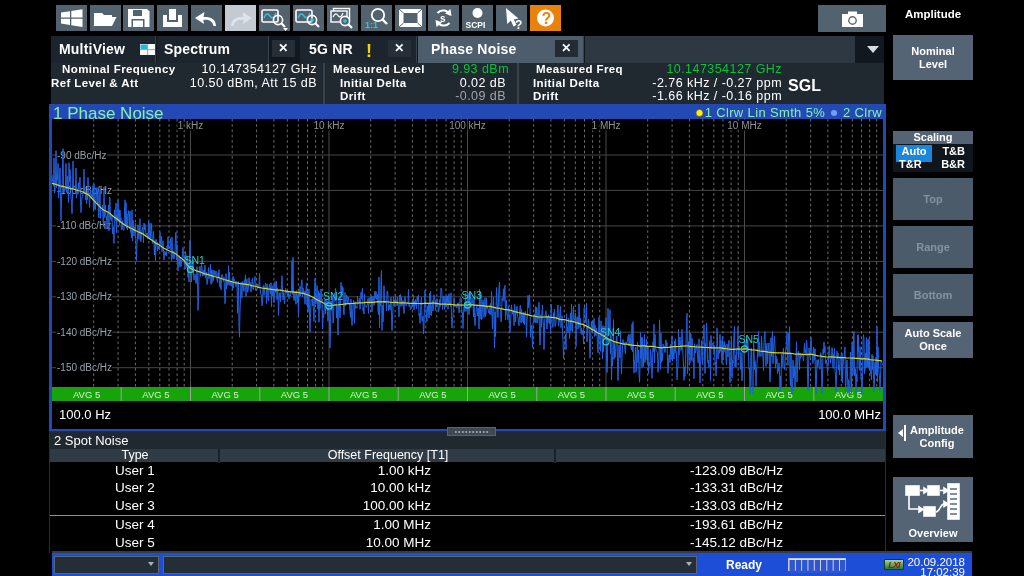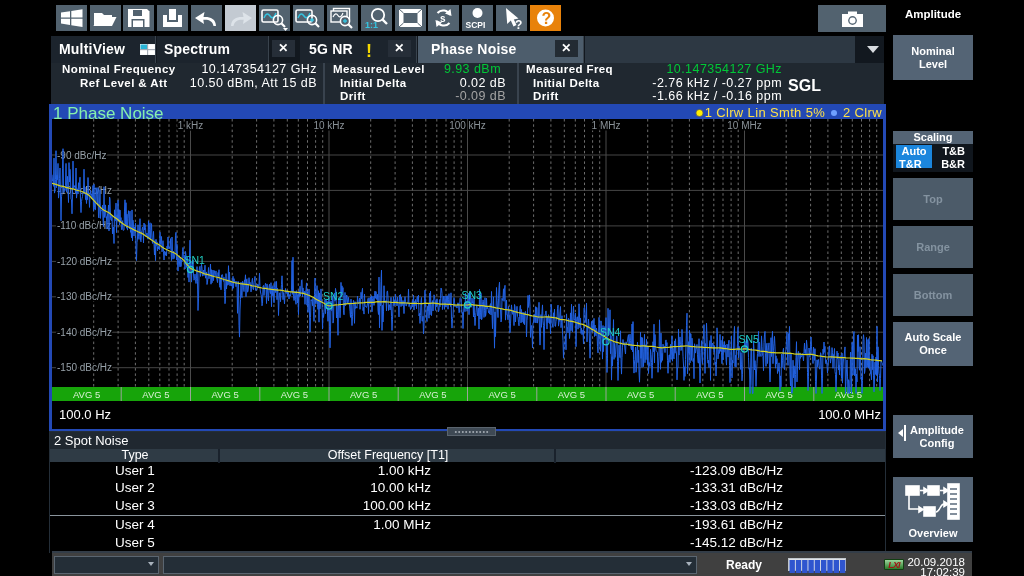--- a/index.html
+++ b/index.html
@@ -114,39 +114,39 @@
    <div class="xbox" style="left:88px">✕</div></div>
  <div class="tab" style="left:367px;width:166px;background:#4d5d6c"><span style="margin-left:13px">Phase Noise</span>
    <div class="xbox" style="left:137px;background:#232b33">✕</div></div>
  <div style="position:absolute;left:534px;top:0;width:270px;height:27px;background:#2d3843"></div>
  <div style="position:absolute;left:816px;top:10px;width:0;height:0;border-left:6px solid transparent;border-right:6px solid transparent;border-top:7px solid #d8dce0"></div>
 </div>
 
 <div style="position:absolute;left:51px;top:63px;width:833px;height:41px;background:#202830;display:flex">
  <div style="width:274px;border-right:2px solid #39434e">
   <div class="ir"><span class="il" style="padding-left:11px">Nominal Frequency</span><span class="iv" style="color:#ffffff">10.147354127&nbsp;GHz</span></div>
-  <div class="ir"><span class="il" style="padding-left:29px">Ref Level &amp; Att</span><span class="iv" style="color:#ffffff">10.50 dBm, Att 15 dB</span></div>
+  <div class="ir"><span class="il" style="padding-left:0">Ref Level &amp; Att</span><span class="iv" style="color:#ffffff">10.50 dBm, Att 15 dB</span></div>
  </div>
  <div style="width:194px;border-right:2px solid #39434e">
-  <div class="ir"><span class="il" style="padding-left:8px">Measured Level</span><span class="iv" style="color:#00c837"><span style="margin-right:10px">9.93 dBm</span></span></div>
+  <div class="ir"><span class="il" style="padding-left:8px">Measured Level</span><span class="iv" style="color:#00c837"><span style="margin-right:2px">9.93 dBm</span></span></div>
   <div class="ir"><span class="il" style="padding-left:15px">Initial Delta</span><span class="iv" style="color:#ffffff"><span style="margin-right:5px">0.02 dB</span></span></div>
   <div class="ir"><span class="il" style="padding-left:15px">Drift</span><span class="iv" style="color:#a3a3a3"><span style="margin-right:5px">-0.09 dB</span></span></div>
  </div>
  <div style="flex:1;position:relative">
-  <div class="ir"><span class="il" style="padding-left:7px">Measured Freq</span><span class="iv" style="color:#00c837"><span style="margin-right:96px">10.147354127&nbsp;GHz</span></span></div>
+  <div class="ir"><span class="il" style="padding-left:17px">Measured Freq</span><span class="iv" style="color:#00c837"><span style="margin-right:96px">10.147354127&nbsp;GHz</span></span></div>
   <div class="ir"><span class="il" style="padding-left:14px">Initial Delta</span><span class="iv" style="color:#ffffff"><span style="margin-right:96px">-2.76 kHz / -0.27 ppm</span></span></div>
   <div class="ir"><span class="il" style="padding-left:14px">Drift</span><span class="iv" style="color:#ffffff"><span style="margin-right:96px">-1.66 kHz / -0.16 ppm</span></span></div>
   <span style="position:absolute;right:63px;top:14px;font-weight:bold;color:#fff">SGL</span>
  </div>
 </div>
 
 <div style="position:absolute;left:49px;top:104px;width:837px;height:327px;background:#2349b5">
  <div style="position:absolute;left:0;top:0;width:837px;height:14.5px;background:#2349b5;color:#e8ecff;font-size:12px">
    <span style="position:absolute;left:4px;top:0px;color:#86efac;font-size:17px">1 Phase Noise</span>
-   <span style="position:absolute;right:4px;top:0.5px;font-size:13px;letter-spacing:0.35px;color:#fde047;white-space:nowrap"><svg width="11" height="10" style="vertical-align:-1px">
+   <span style="position:absolute;right:4px;top:0.5px;font-size:13px;letter-spacing:0.35px;color:#86efac;white-space:nowrap"><svg width="11" height="10" style="vertical-align:-1px">
           <circle cx="5.5" cy="5" r="3.6" fill="#ffee00" stroke="#555" stroke-width="0.8"></circle>
         </svg>1 Clrw Lin Smth 5% <svg width="10" height="10" style="vertical-align:-1px">
           <circle cx="5" cy="5" r="3" fill="#6fa0ff"></circle>
         </svg> 2 Clrw</span>
  </div>
  <svg width="837" height="283" viewBox="0 0 837 283" style="position:absolute;left:0;top:14.5px">
    <rect x="3" y="0" width="831" height="282.5" fill="#000"></rect>
    <line x1="3" x2="834" y1="36.0" y2="36.0" stroke="#464646" stroke-width="1"></line>
       <line x1="3" x2="834" y1="71.4" y2="71.4" stroke="#464646" stroke-width="1"></line>
       <line x1="3" x2="834" y1="106.9" y2="106.9" stroke="#464646" stroke-width="1"></line>
@@ -247,25 +247,26 @@
       <span class="c3">-133.03 dBc/Hz</span>
     </div>
  <div style="height:1px;background:#8a949c;margin-top:1px"></div>
  <div class="tr">
       <span class="c1">User 4</span>
       <span class="c2">1.00 MHz</span>
       <span class="c3">-193.61 dBc/Hz</span>
     </div>
  <div class="tr">
       <span class="c1">User 5</span>
+      <span class="c2">10.00 MHz</span>
       <span class="c3">-145.12 dBc/Hz</span>
     </div>
 </div>
 
-<div style="position:absolute;left:52px;top:551px;width:920px;height:25px;background:#404040;border-top:2px solid #333d48">
+<div style="position:absolute;left:52px;top:551px;width:920px;height:25px;background:#1d4ed8;border-top:2px solid #333d48">
  <div style="position:absolute;left:2px;top:3px;width:105px;height:18px;background:#242e37;border:1px solid #5a6570">
    <span style="position:absolute;right:4px;top:5px;width:0;height:0;border-left:3.5px solid transparent;border-right:3.5px solid transparent;border-top:4.5px solid #a8b2bc"></span>
     </div>
  <div style="position:absolute;left:111px;top:3px;width:534px;height:18px;background:#242e37;border:1px solid #5a6570">
    <span style="position:absolute;right:4px;top:5px;width:0;height:0;border-left:3.5px solid transparent;border-right:3.5px solid transparent;border-top:4.5px solid #a8b2bc"></span>
     </div>
  <span style="position:absolute;left:674px;top:5px;color:#fff;font-weight:bold;font-size:12px">Ready</span>
  <div style="position:absolute;left:736px;top:5px;width:58px;height:13px;border:1px solid #c0c6cc;background:#dfe3e7">
    <svg width="58" height="13">
         <rect x="0.5" y="0" width="5.4" height="13" fill="#2f55cf"></rect>
@@ -284,30 +285,30 @@
  <div style="position:absolute;left:803px;top:4px;width:110px;text-align:right;color:#fff;font-weight:normal;font-size:11.5px;line-height:10px">20.09.2018<br><span style="font-size:11.5px">17:02:39</span></div>
 </div>
 
 <div style="position:absolute;left:886px;top:0;width:138px;height:551px;background:#000">
  <div style="position:absolute;left:7px;top:8px;width:80px;text-align:center;color:#fff;font-weight:bold;font-size:11.5px">Amplitude</div>
 </div>
 <div style="position:absolute;left:893px;top:35px;width:80px;height:45px;background:#546475;color:#ffffff;font-weight:bold;font-size:11px;text-align:center;display:flex;align-items:center;justify-content:center;line-height:13px">Nominal<br>Level</div>
 <div style="position:absolute;left:893px;top:131px;width:80px;height:41px">
  <div style="height:13px;background:#546475;color:#fff;font-weight:bold;font-size:11px;text-align:center;line-height:13px">Scaling</div>
  <div style="height:28px;background:#10161d;position:relative;color:#fff;font-weight:bold;font-size:11px">
-  <span style="position:absolute;left:3px;top:1px;width:36px;height:23px;background:#1b86dd;text-align:center;line-height:12px">Auto</span>
+  <span style="position:absolute;left:3px;top:1px;width:36px;height:17px;background:#1b86dd;text-align:center;line-height:12px">Auto</span>
   <span style="position:absolute;right:8px;top:1px">T&amp;B</span>
   <span style="position:absolute;left:6px;top:14px">T&amp;R</span>
   <span style="position:absolute;right:8px;top:14px">B&amp;R</span>
  </div>
 </div>
 <div style="position:absolute;left:893px;top:178px;width:80px;height:42px;background:#4c5b69;color:#8493a0;font-weight:bold;font-size:11px;text-align:center;display:flex;align-items:center;justify-content:center;line-height:13px">Top</div>
 <div style="position:absolute;left:893px;top:226px;width:80px;height:42px;background:#4c5b69;color:#8493a0;font-weight:bold;font-size:11px;text-align:center;display:flex;align-items:center;justify-content:center;line-height:13px">Range</div>
 <div style="position:absolute;left:893px;top:274px;width:80px;height:42px;background:#4c5b69;color:#8493a0;font-weight:bold;font-size:11px;text-align:center;display:flex;align-items:center;justify-content:center;line-height:13px">Bottom</div>
-<div style="position:absolute;left:893px;top:322px;width:80px;height:44px;background:#546475;color:#ffffff;font-weight:bold;font-size:11px;text-align:center;display:flex;align-items:center;justify-content:center;line-height:13px">Auto Scale<br>Once</div>
+<div style="position:absolute;left:893px;top:322px;width:80px;height:36px;background:#546475;color:#ffffff;font-weight:bold;font-size:11px;text-align:center;display:flex;align-items:center;justify-content:center;line-height:13px">Auto Scale<br>Once</div>
 <div style="position:absolute;left:893px;top:415px;width:80px;height:43px;background:#546475;color:#ffffff;font-weight:bold;font-size:11px;text-align:center;display:flex;align-items:center;justify-content:center;line-height:13px">
     <span style="margin-left:8px">Amplitude<br>Config</span>
     <span style="position:absolute;left:5px;top:14px;width:0;height:0;border-top:4px solid transparent;border-bottom:4px solid transparent;border-right:5px solid #fff"></span>
     <span style="position:absolute;left:11px;top:10px;width:1.5px;height:16px;background:#fff"></span>
   </div>
 <div style="position:absolute;left:893px;top:477px;width:80px;height:65px;background:#546475;text-align:center">
  <div style="margin-top:6px"><svg width="58" height="38" viewBox="0 0 58 38">
 <g stroke="#ffffff" fill="none" stroke-width="1.6">
 <rect x="2" y="3" width="13" height="9" fill="#fff"></rect>
 <rect x="24" y="3" width="11" height="9" fill="#fff"></rect>

